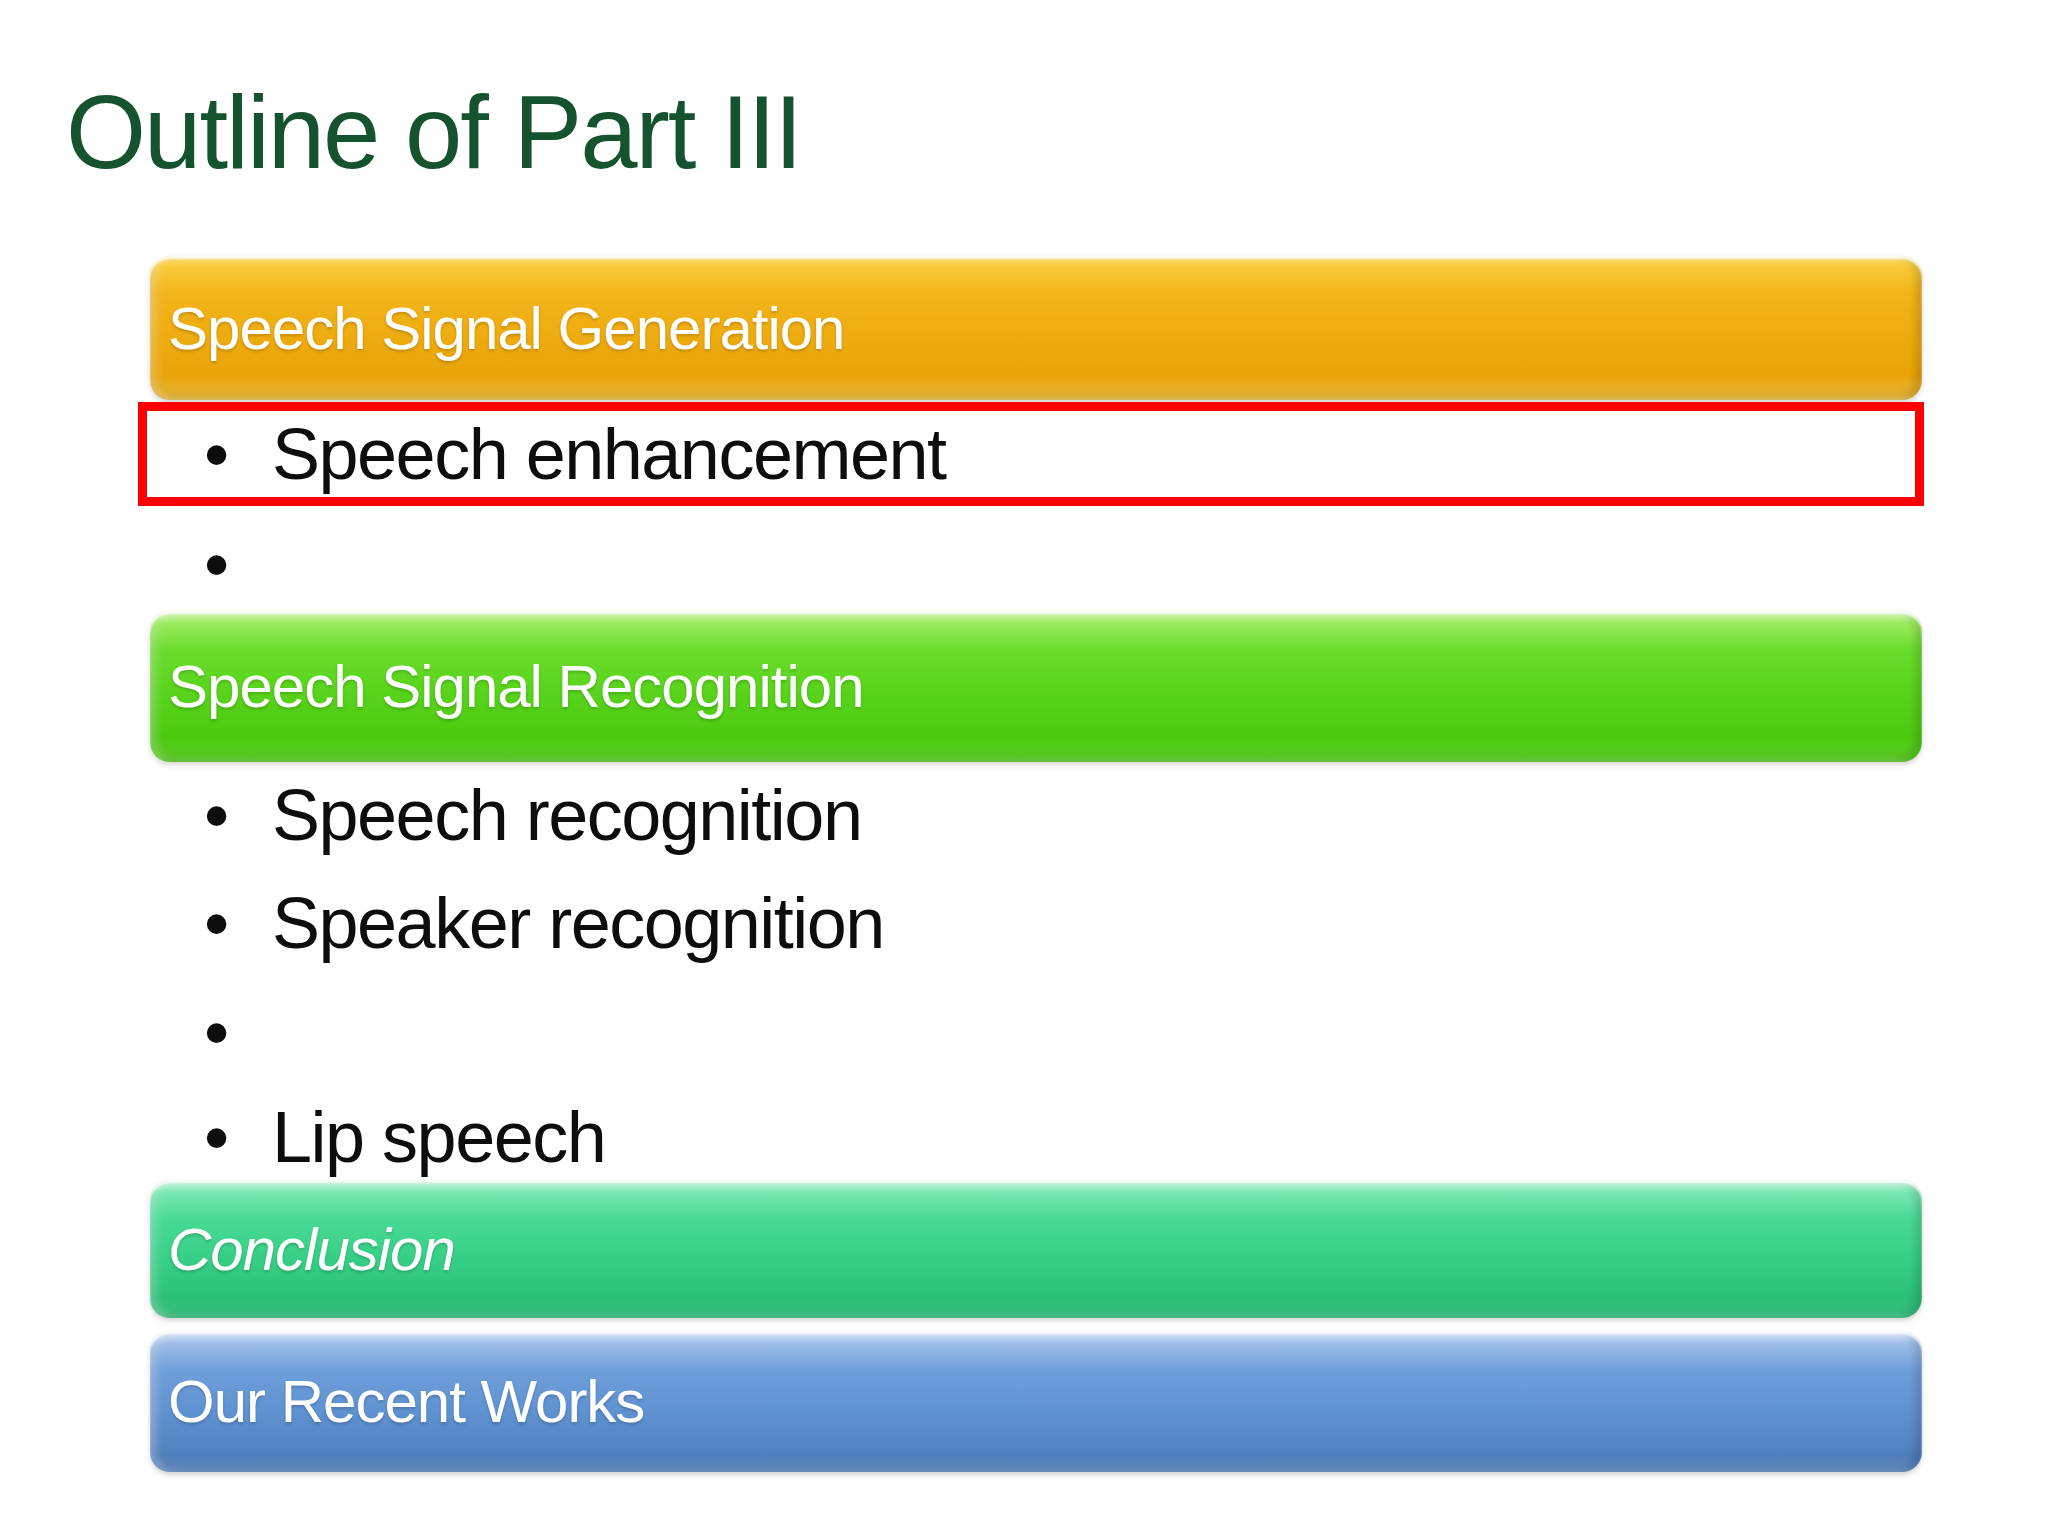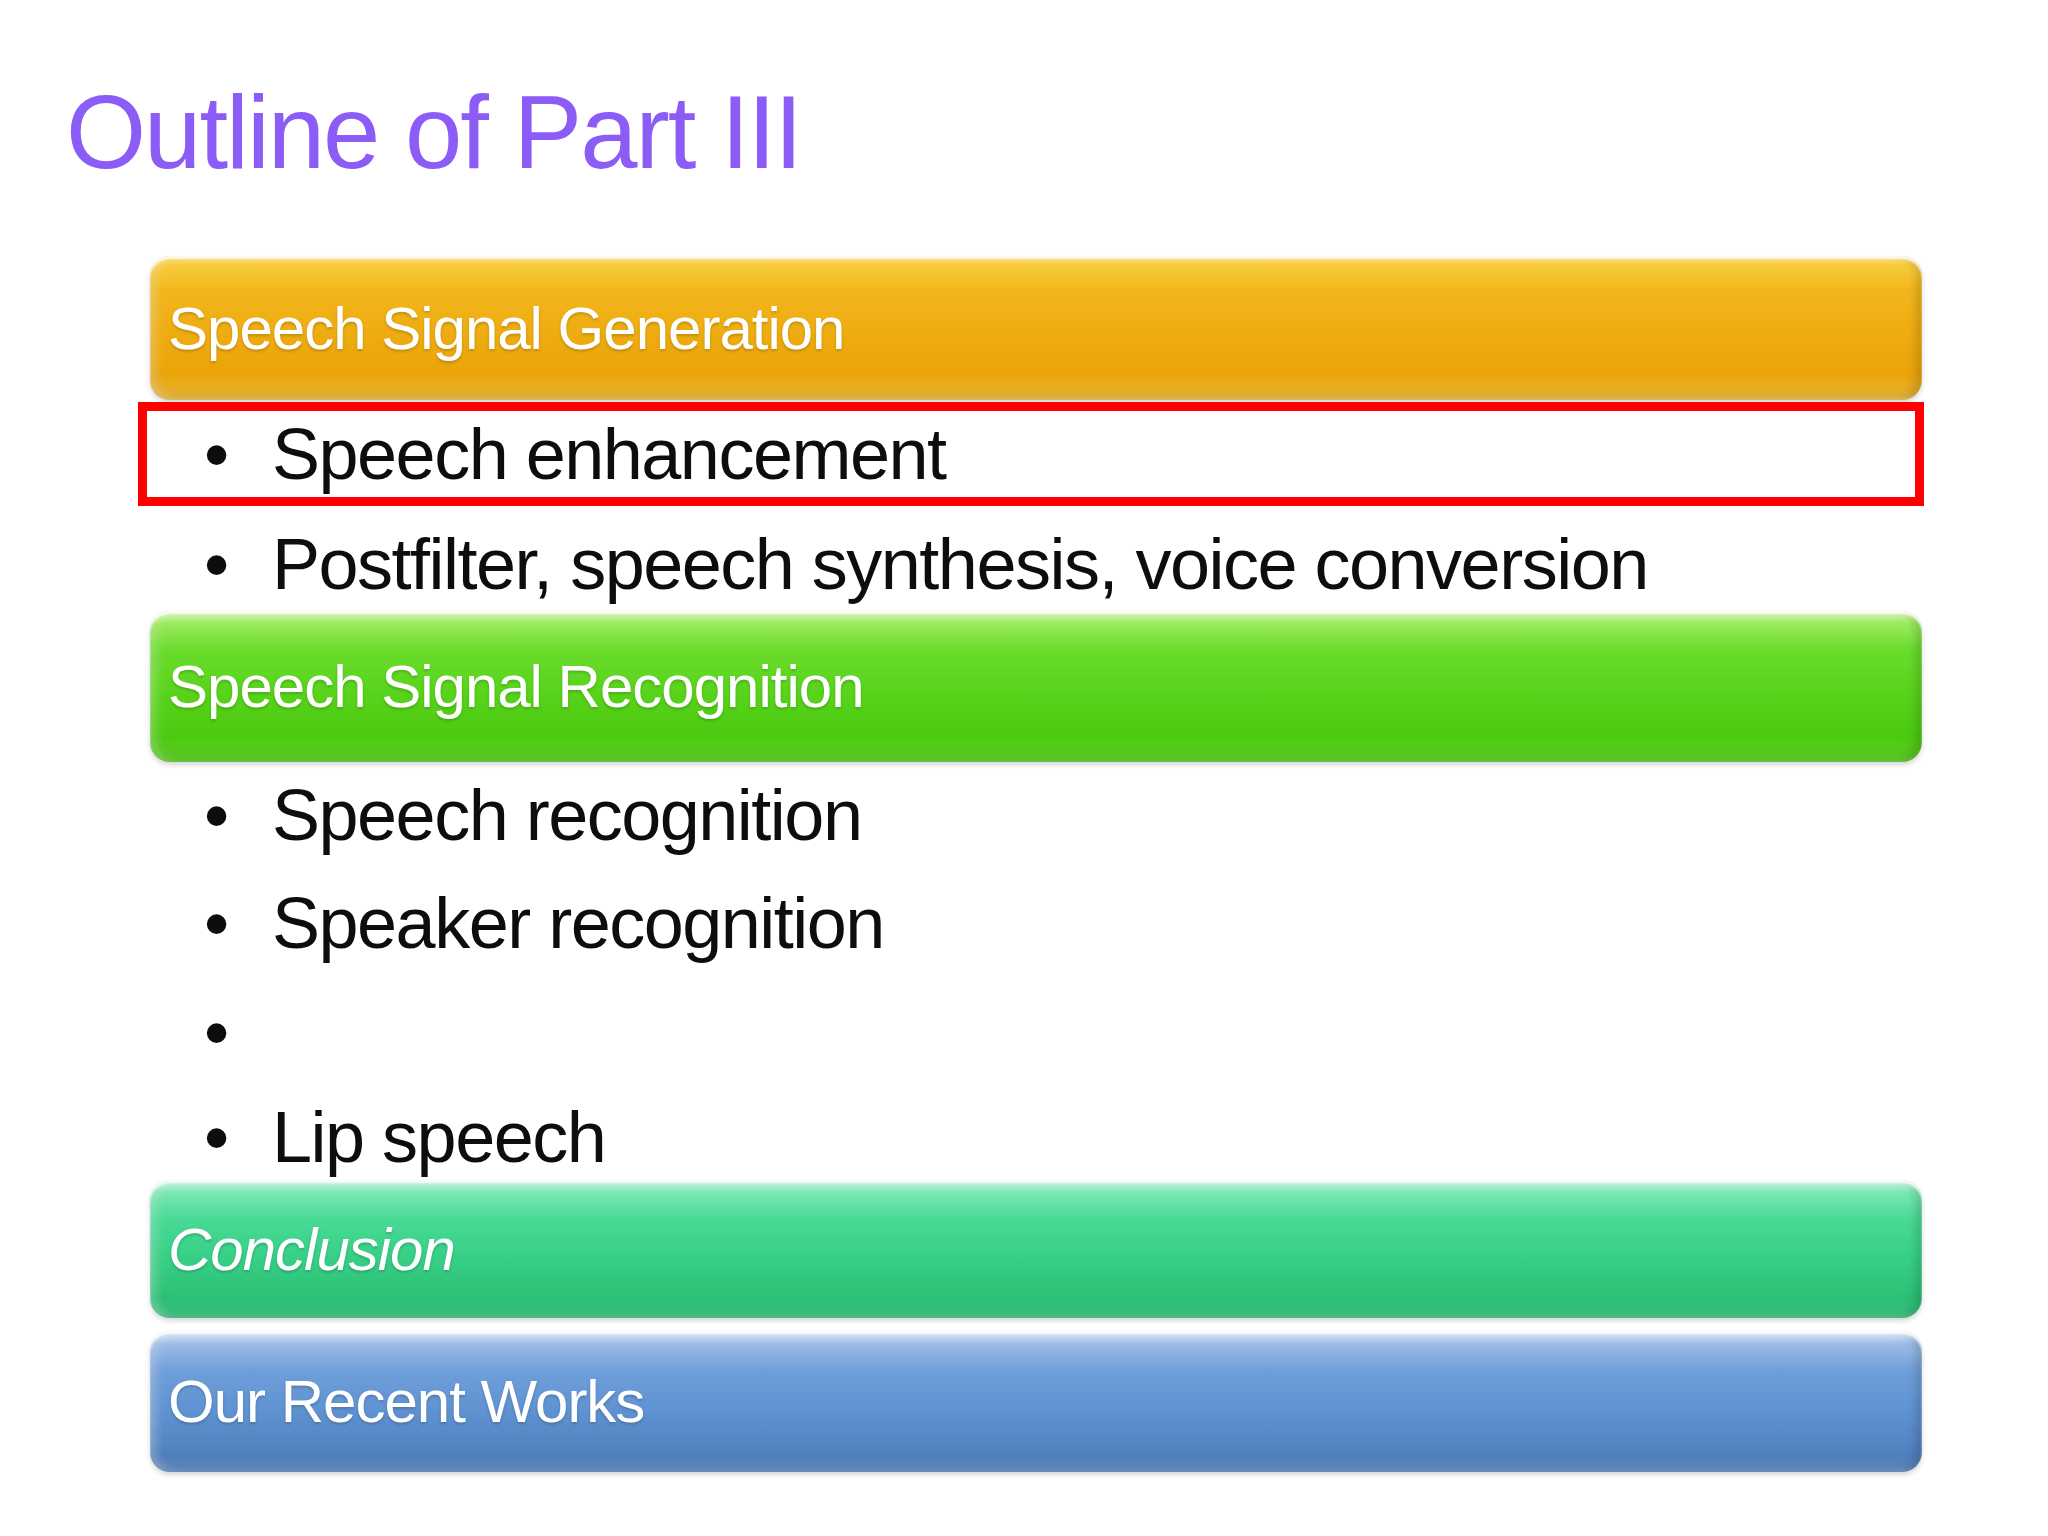--- a/index.html
+++ b/index.html
@@ -11,21 +11,21 @@
   }
   .slide {
     position: absolute; left: 0; top: 0;
     width: 2048px; height: 1536px;
     background: #ffffff;
   }
   .title {
     position: absolute; left: 66px; top: 74px;
     font-size: 103px; line-height: 1.15;
     letter-spacing: -2px;
-    color: #8b5cf6;
+    color: #14532d;
     font-weight: 400;
     white-space: nowrap;
     text-align: right;
   }
   .bar {
     position: absolute; left: 150px; width: 1772px;
     border-radius: 20px;
     display: flex; align-items: center;
     padding-left: 18px;
     box-shadow:
@@ -108,21 +108,20 @@
 
   <div class="highlight-box"></div>
 
   <div class="bullet-row b-gen-0">
     <span class="bullet-dot">•</span>
     <span>Speech enhancement</span>
   </div>
 
   <div class="bullet-row b-gen-1">
     <span class="bullet-dot">•</span>
-    <span>Postfilter, speech synthesis, voice conversion</span>
   </div>
 
   <div class="bar bar-recognition">
     <span class="bar-label">Speech Signal Recognition</span>
   </div>
 
   <div class="bullet-row b-rec-0">
     <span class="bullet-dot">•</span>
     <span>Speech recognition</span>
   </div>

